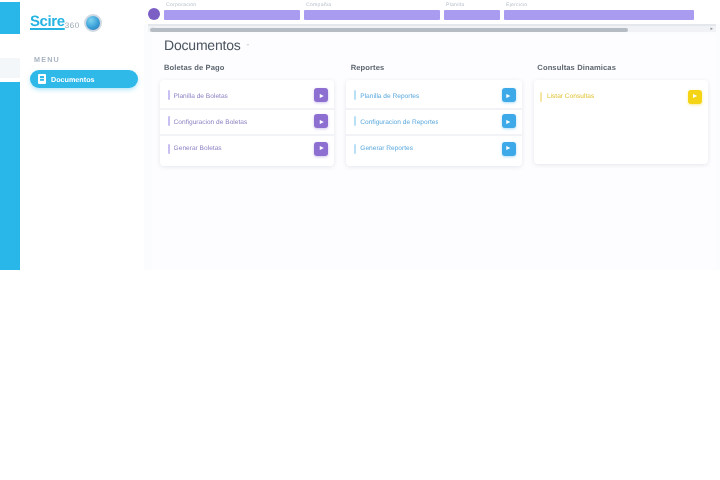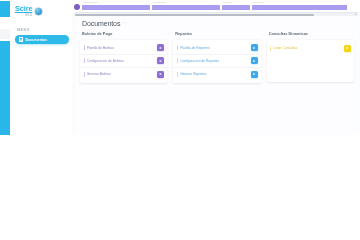--- a/index.html
+++ b/index.html
@@ -27,21 +27,21 @@
   
   .sidebar {
     width: 62px; flex: 0 0 62px; height: 135px;
     background: #ffffff;
     position: relative;
   }
   .logo-wrap {
     height: 22px; display:flex; align-items:center; gap:2px;
     padding-left: 5px;
   }
-  .logo-text { display:flex; flex-direction:column; line-height:1; }
+  .logo-text { display:flex; line-height:1; }
   .logo-main {
     font-size: 7.5px; font-weight: bold; color: #27b4e3;
     letter-spacing: -0.2px; text-decoration: underline;
   }
   .logo-sub { font-size:4px; color:#9aa7b4; align-self:flex-end; letter-spacing:.3px;}
   .logo-globe {
     width: 9px; height: 9px; border-radius: 50%;
     background: radial-gradient(circle at 35% 30%, #7fd3ef 0%, #3aa0d8 55%, #2b6fa8 100%);
     border: .5px solid #cfd8e3;
   }

